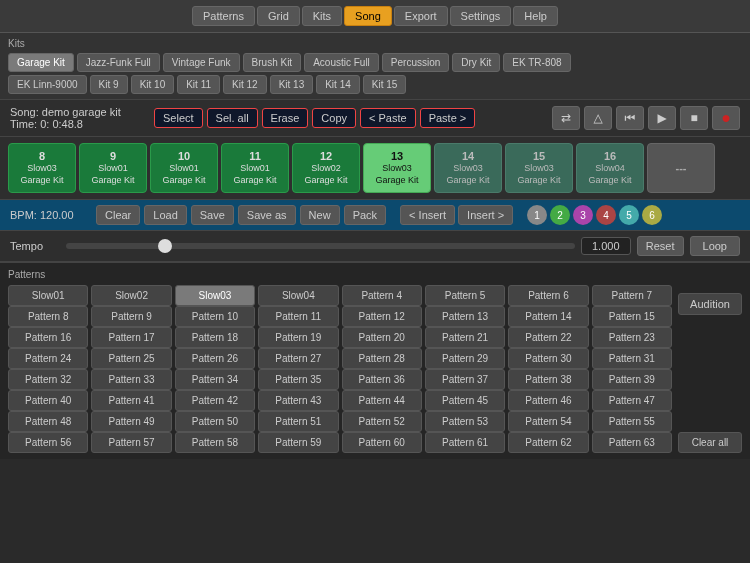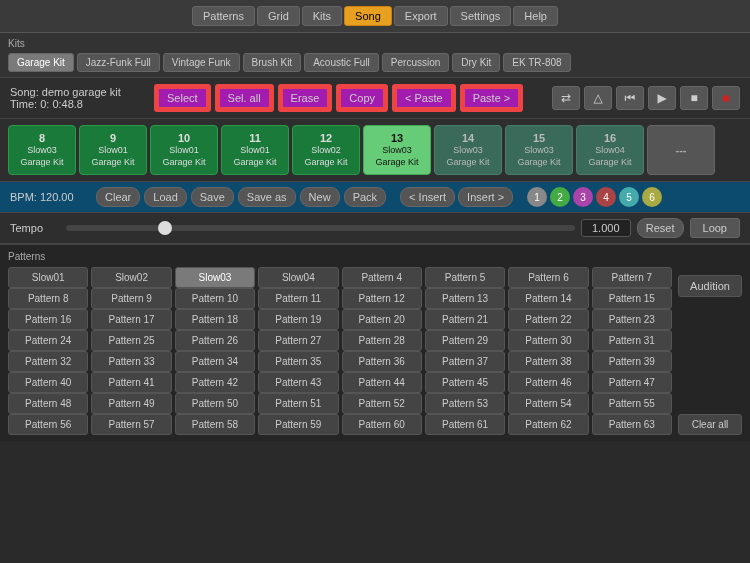--- a/index.html
+++ b/index.html
@@ -75,22 +75,22 @@
       align-items: center;
       gap: 4px;
       border-bottom: 1px solid #444;
     }
     .song-info-text {
       min-width: 140px;
       font-size: 11px;
       color: #ccc;
     }
     .song-btn {
-      background: #a21caf;
-      border: 5px solid #ef4444;
+      background: #0f172a;
+      border: 1px solid #ef4444;
       color: #ccc;
       padding: 3px 8px;
       border-radius: 3px;
       cursor: pointer;
       font-size: 11px;
     }
     .transport-icons {
       display: flex;
       gap: 4px;
       margin-left: auto;
@@ -172,21 +172,21 @@
     .bpm-label {
       min-width: 80px;
       color: #ccc;
       font-size: 11px;
     }
     .bpm-btn {
       background: #555;
       border: 1px solid #666;
       color: #ccc;
       padding: 3px 8px;
-      border-radius: 9px;
+      border-radius: 3px;
       cursor: pointer;
       font-size: 11px;
     }
     .insert-group {
       display: flex;
       gap: 3px;
       margin-left: 8px;
     }
     .num-circle {
       width: 20px;
@@ -344,20 +344,30 @@
   <div class="kits-label">Kits</div>
   <div class="kits-row" id="kits-row1">
       <button class="kit-btn active">Garage Kit</button>
       <button class="kit-btn">Jazz-Funk Full</button>
       <button class="kit-btn">Vintage Funk</button>
       <button class="kit-btn">Brush Kit</button>
       <button class="kit-btn">Acoustic Full</button>
       <button class="kit-btn">Percussion</button>
       <button class="kit-btn">Dry Kit</button>
       <button class="kit-btn">EK TR-808</button>
+    </div>
+  <div class="kits-row" style="margin-top:3px;" id="kits-row2">
+      <button class="kit-btn">EK Linn-9000</button>
+      <button class="kit-btn">Kit 9</button>
+      <button class="kit-btn">Kit 10</button>
+      <button class="kit-btn">Kit 11</button>
+      <button class="kit-btn">Kit 12</button>
+      <button class="kit-btn">Kit 13</button>
+      <button class="kit-btn">Kit 14</button>
+      <button class="kit-btn">Kit 15</button>
     </div>
 </div>
 
 <div class="song-info-row">
   <div class="song-info-text">
     <div>Song: demo garage kit</div>
     <div>Time:  0: 0:48.8</div>
   </div>
   <div id="song-buttons" style="display:flex;gap:4px;">
       <button class="song-btn">Select</button>

